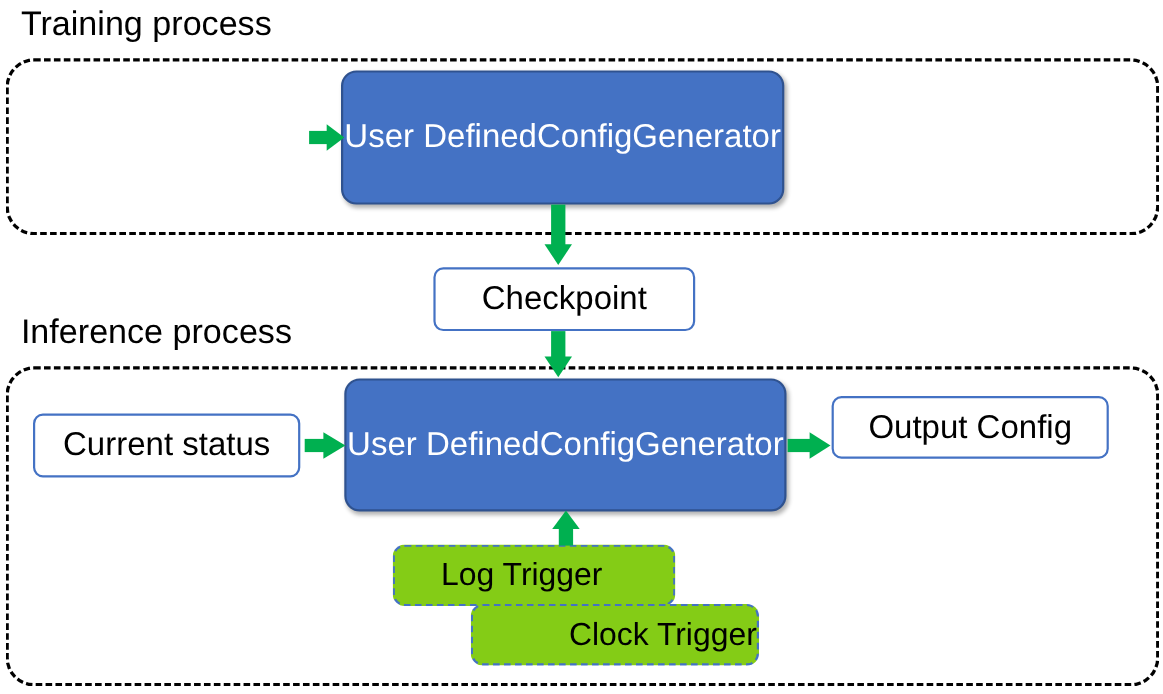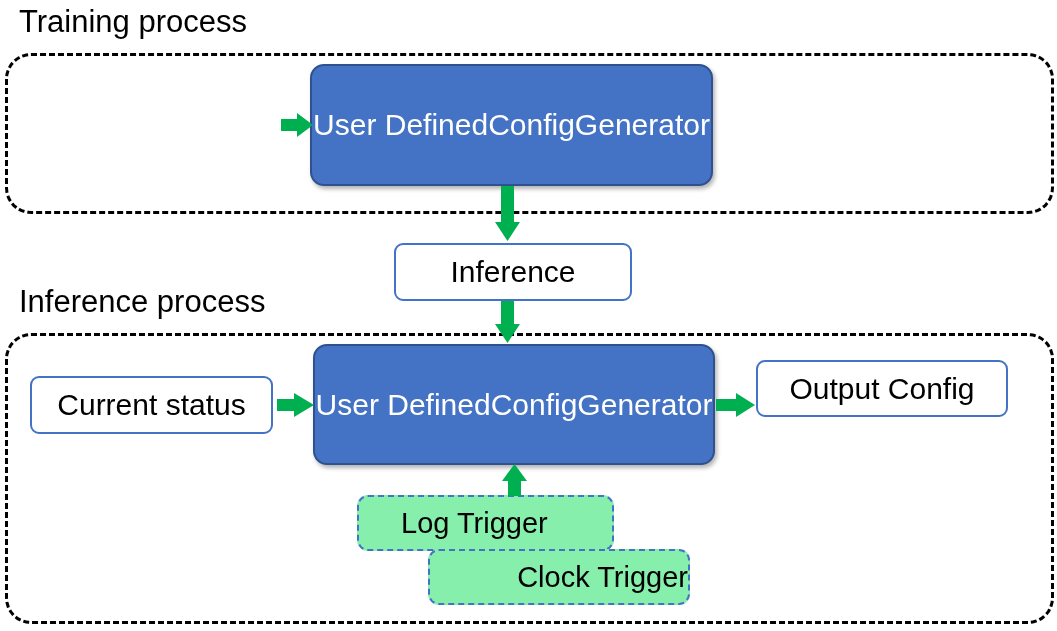--- a/index.html
+++ b/index.html
@@ -73,21 +73,21 @@
     box-shadow: 2px 3px 4px rgba(0,0,0,0.30);
   }
   .node-filled .line { display: block; }
 
   
   .node-dashed {
     position: absolute;
     box-sizing: border-box;
     border: 2px dashed #4472C4;
     border-radius: 11px;
-    background: #86efac;
+    background: #84cc16;
     display: flex;
     align-items: center;
     justify-content: center;
     font-size: 29px;
     line-height: 33px;
     color: #000000;
     white-space: nowrap;
   }
 
   
@@ -109,21 +109,21 @@
 
   <div class="process-container" style="left:5px; top:53px; width:1049px; height:161px;"></div>
 
 
   <div class="node-filled" style="left:310px; top:64px; width:403px; height:122px;">
     <span class="line">User Defined</span>
     <span class="line">ConfigGenerator</span>
   </div>
 
   <div class="node-box" style="left:394px; top:243px; width:238px; height:58px;">
-    <span>Inference</span>
+    <span>Checkpoint</span>
   </div>
 
   <div class="section-caption" style="left:19px; top:284px;">Inference process</div>
 
   <div class="process-container" style="left:5px; top:333px; width:1049px; height:291px;"></div>
 
   <div class="node-box" style="left:30px; top:376px; width:243px; height:58px;">
     <span>Current status</span>
   </div>
 

